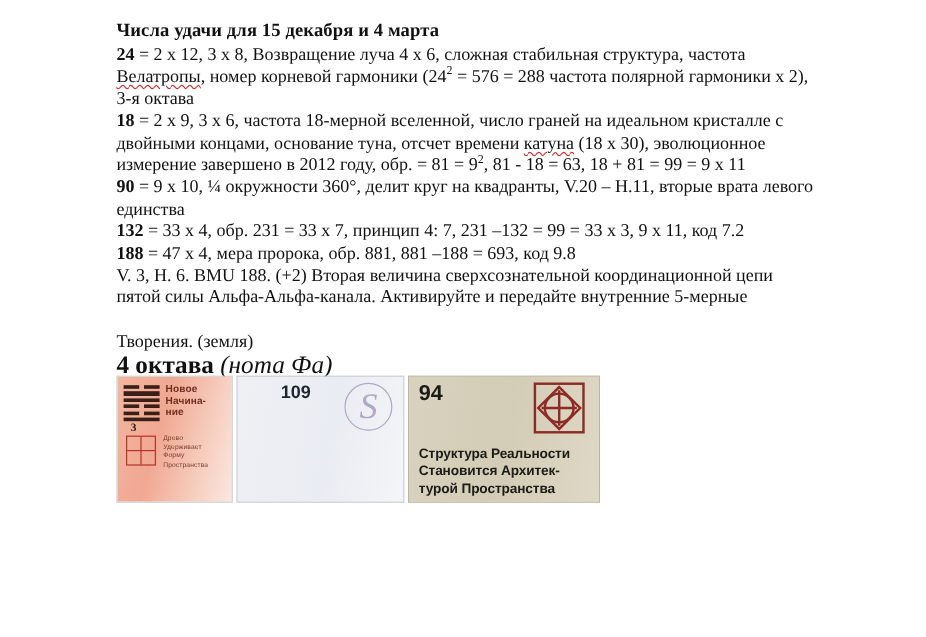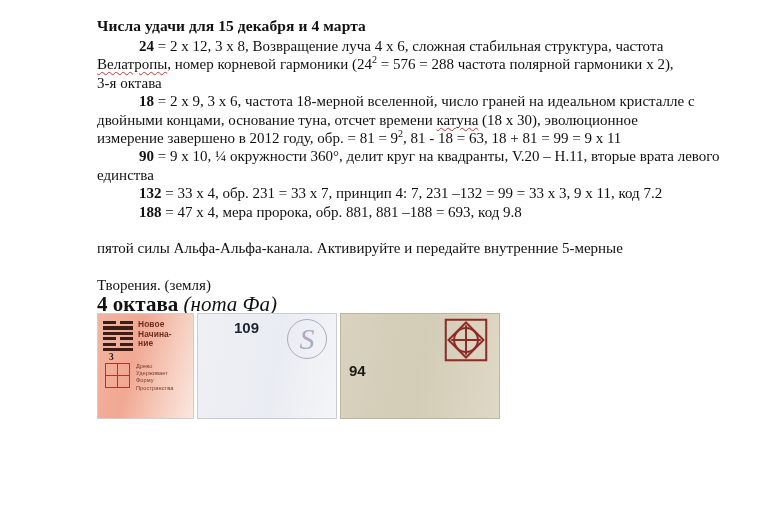--- a/index.html
+++ b/index.html
@@ -39,21 +39,20 @@
 
   .para {
     font-size: 15px;
     line-height: 18.4px;
     margin: 0;
     text-align: left;
   }
 
   .para b, .lead {
     font-weight: bold;
-    margin-left: 42px;
   }
 
   .sup {
     font-size: 10px;
     vertical-align: super;
     line-height: 0;
   }
 
   
   .spell {
@@ -213,25 +212,24 @@
 
   
   .card-94 {
     width: 160px;
     background: linear-gradient(100deg, #d8d2bf 0%, #d3ccb6 50%, #ded8c6 100%);
     border: 1px solid #bdb69f;
     padding: 5px 7px 5px 8px;
   }
   .card-94 .num {
     font-family: "Liberation Sans", "DejaVu Sans", sans-serif;
-    font-size: 15px;
+    font-size: 18px;
     font-weight: bold;
     color: #1b1b16;
     line-height: 16px;
-    margin-top: 44px;
   }
   .glyph94 {
     position: absolute;
     right: 10px;
     top: 3px;
     width: 46px;
     height: 46px;
   }
   .card-94 .body {
     position: absolute;
@@ -273,21 +271,21 @@
 
     <div class="para">
       <b>132</b><span> = 33 х 4, обр. 231 = 33 х 7, принцип 4: 7, 231 –132 = 99 = 33 х 3, 9 х 11, код 7.2</span>
     </div>
 
     <div class="para">
       <b>188</b><span> = 47 х 4, мера пророка, обр. 881, 881 –188 = 693, код 9.8</span>
     </div>
 
     <div class="para">
-      <br>
+      <span>V. 3, H. 6. BMU 188. (+2) Вторая величина сверхсознательной координационной цепи</span><br>
       <span>пятой силы Альфа-Альфа-канала. Активируйте и передайте внутренние 5-мерные</span><br>
       <br>
       <span>Творения. (земля)</span>
     </div>
 
     <div class="octave-line">
       <b>4 октава </b><span class="italic">(нота Фа)</span>
     </div>
 
   </div>
@@ -344,16 +342,21 @@
 
     <div class="card card-94">
       <div class="num">94</div>
       <svg class="glyph94" viewBox="0 0 50 50">
         <rect x="3" y="3" width="44" height="44" fill="none" stroke="#8f2b26" stroke-width="2.2"></rect>
         <polygon points="25,6 44,25 25,44 6,25" fill="none" stroke="#8f2b26" stroke-width="2.2"></polygon>
         <circle cx="25" cy="25" r="13" fill="none" stroke="#8f2b26" stroke-width="2.2"></circle>
         <line x1="25" y1="9" x2="25" y2="41" stroke="#8f2b26" stroke-width="2.2"></line>
         <line x1="9" y1="25" x2="41" y2="25" stroke="#8f2b26" stroke-width="2.2"></line>
       </svg>
+      <div class="body">
+        <span>Структура Реальности</span><br>
+        <span>Становится Архитек-</span><br>
+        <span>турой Пространства</span>
+      </div>
     </div>
 
   </div>
 </div>
 
 </body></html>

